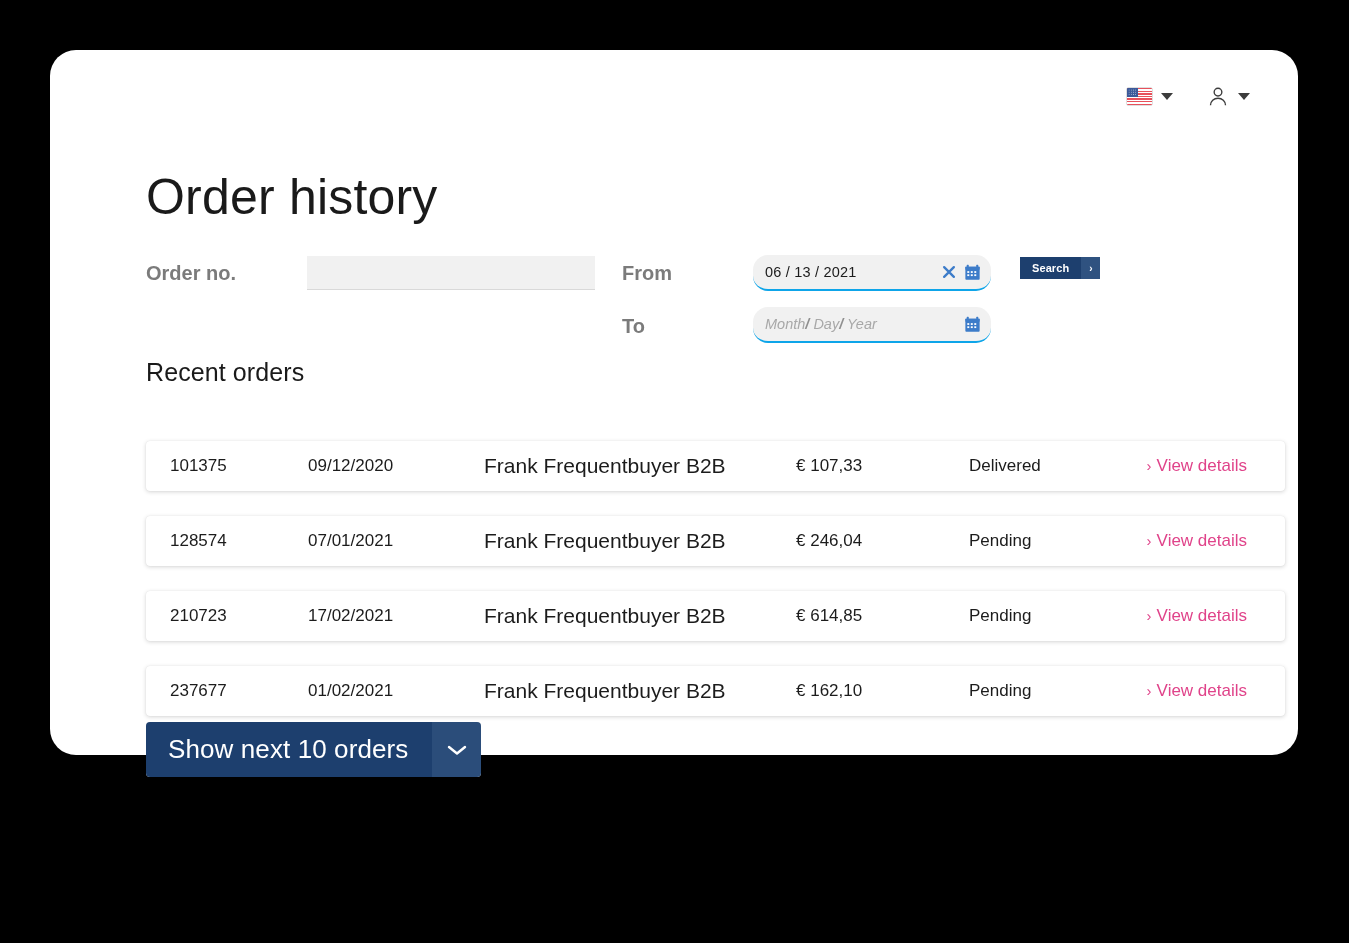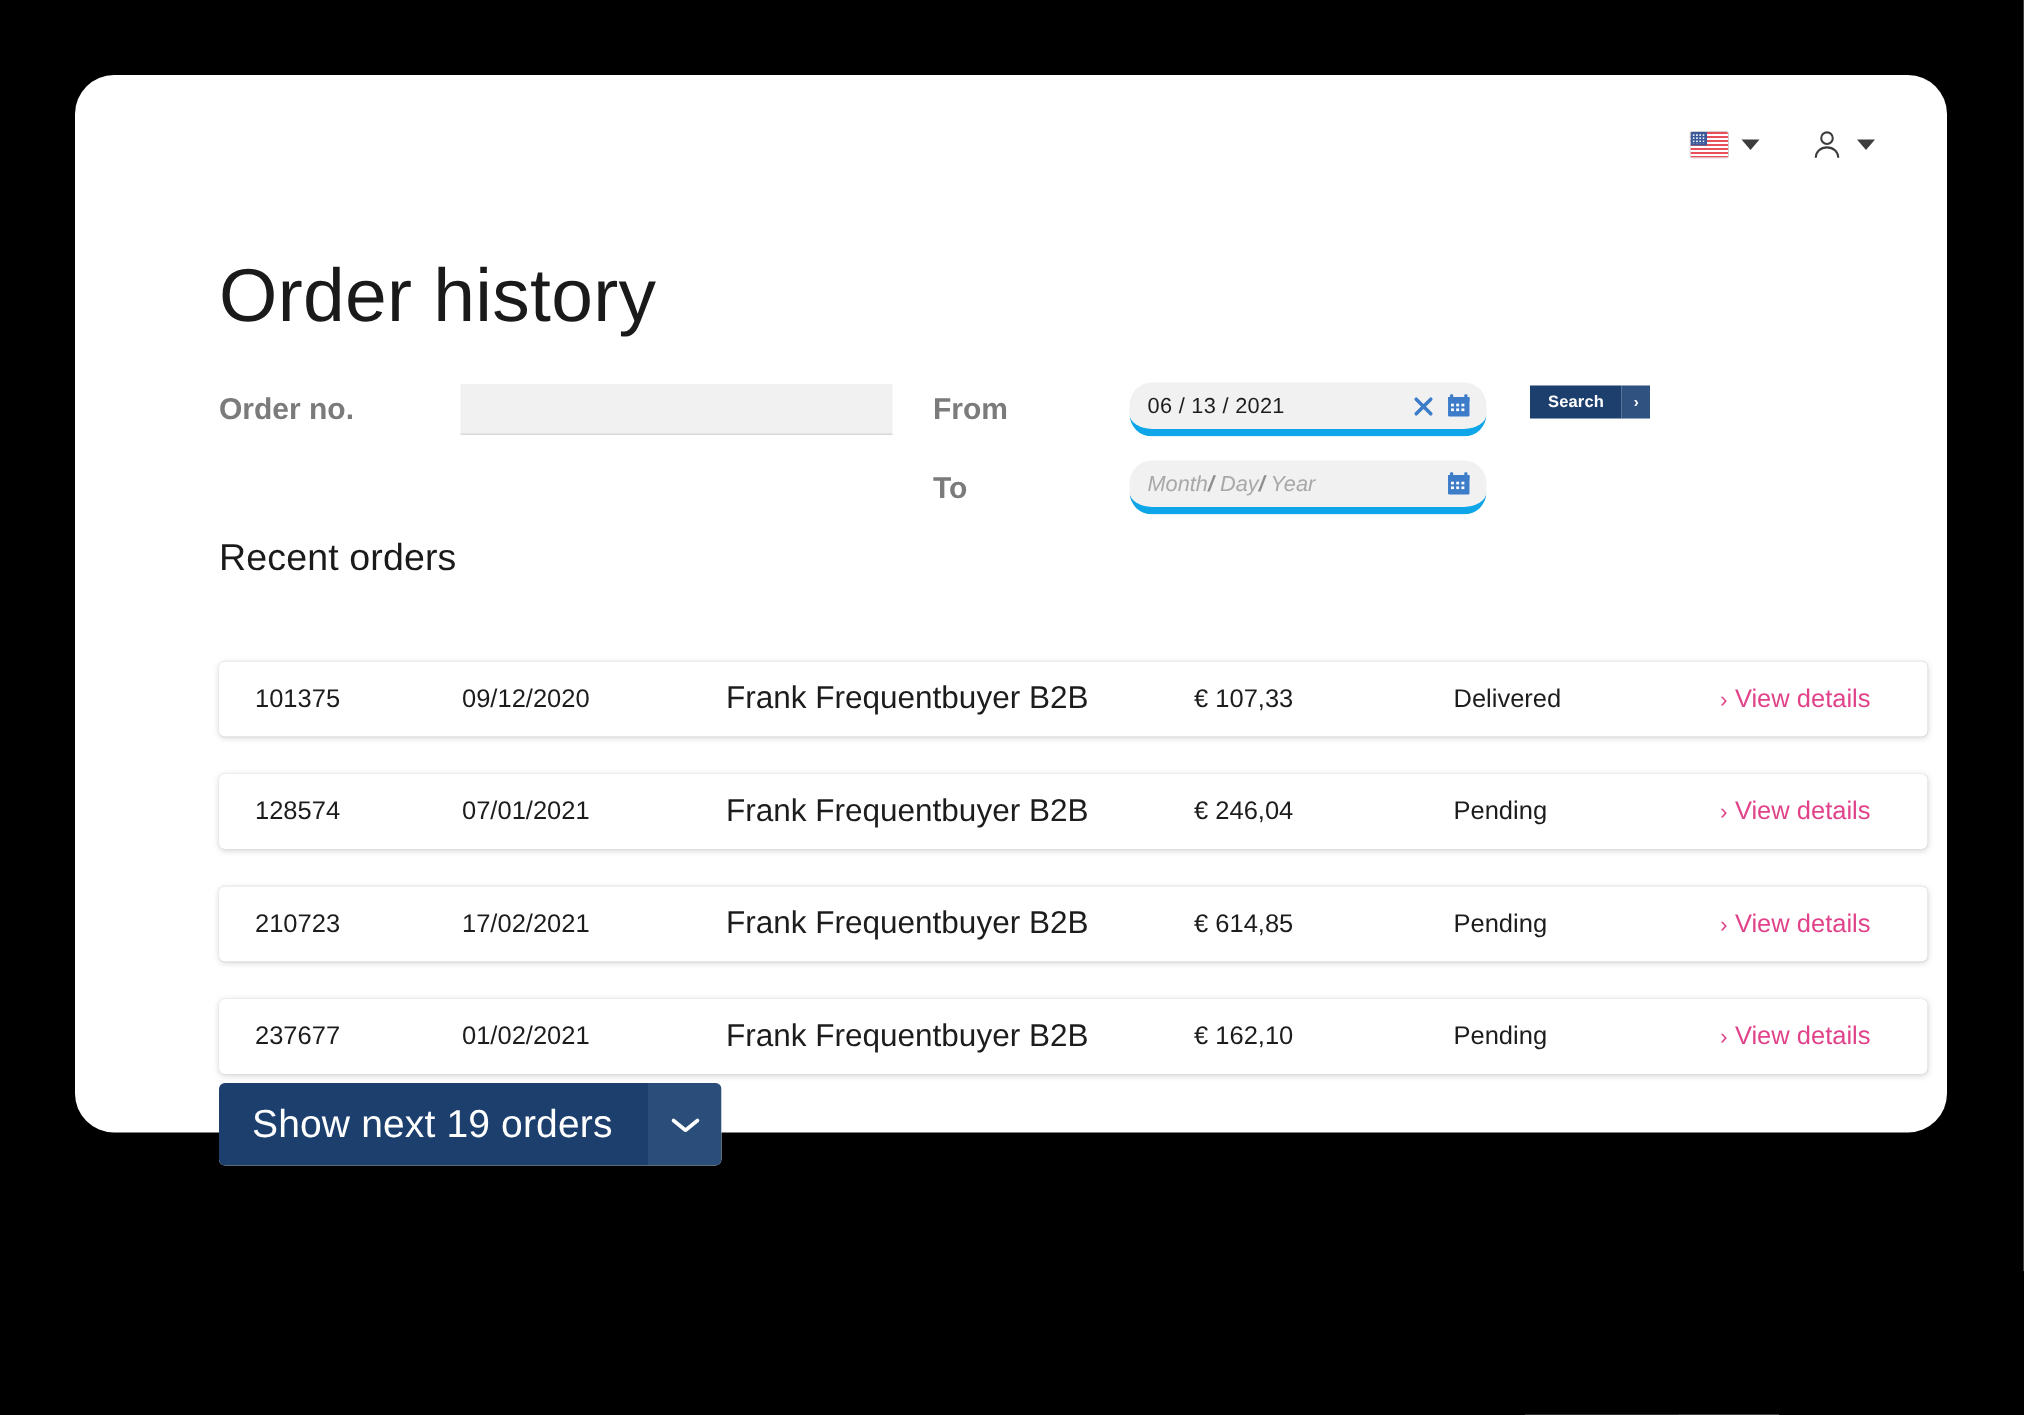--- a/index.html
+++ b/index.html
@@ -129,21 +129,21 @@
     outline: none;
   }
   .input-orderno {
     left: 257px; top: 206px;
     width: 288px; height: 34px;
   }
 
   .date-field {
     position: absolute;
     background: #f1f1f1;
-    border-bottom: 5px solid #0ea5e9;
+    border-bottom: 2px solid #0ea5e9;
     height: 36px;
     width: 238px;
     display: flex;
     align-items: center;
     padding: 0 10px 0 12px;
     border-radius: 15px;
   }
   .date-from { left: 703px; top: 205px; }
   .date-to   { left: 703px; top: 257px; justify-content: center; }
 
@@ -399,21 +399,21 @@
         <span class="c-id">237677</span>
         <span class="c-date">01/02/2021</span>
         <span class="c-cust">Frank Frequentbuyer B2B</span>
         <span class="c-amount">€ 162,10</span>
         <span class="c-status">Pending</span>
         <span class="c-link"><span class="arrow">›</span><span>View details</span></span>
       </div>
     </div>
 
     <button class="show-next">
-      <span class="lbl">Show next 19 orders</span>
+      <span class="lbl">Show next 10 orders</span>
       <span class="chev">
         <svg width="22" height="14" viewBox="0 0 22 14" fill="none">
           <path d="M3 4 L11 10.5 L19 4" stroke="#ffffff" stroke-width="2.4" stroke-linecap="round" stroke-linejoin="round"></path>
         </svg>
       </span>
     </button>
 
   </div>
 </div>
 

